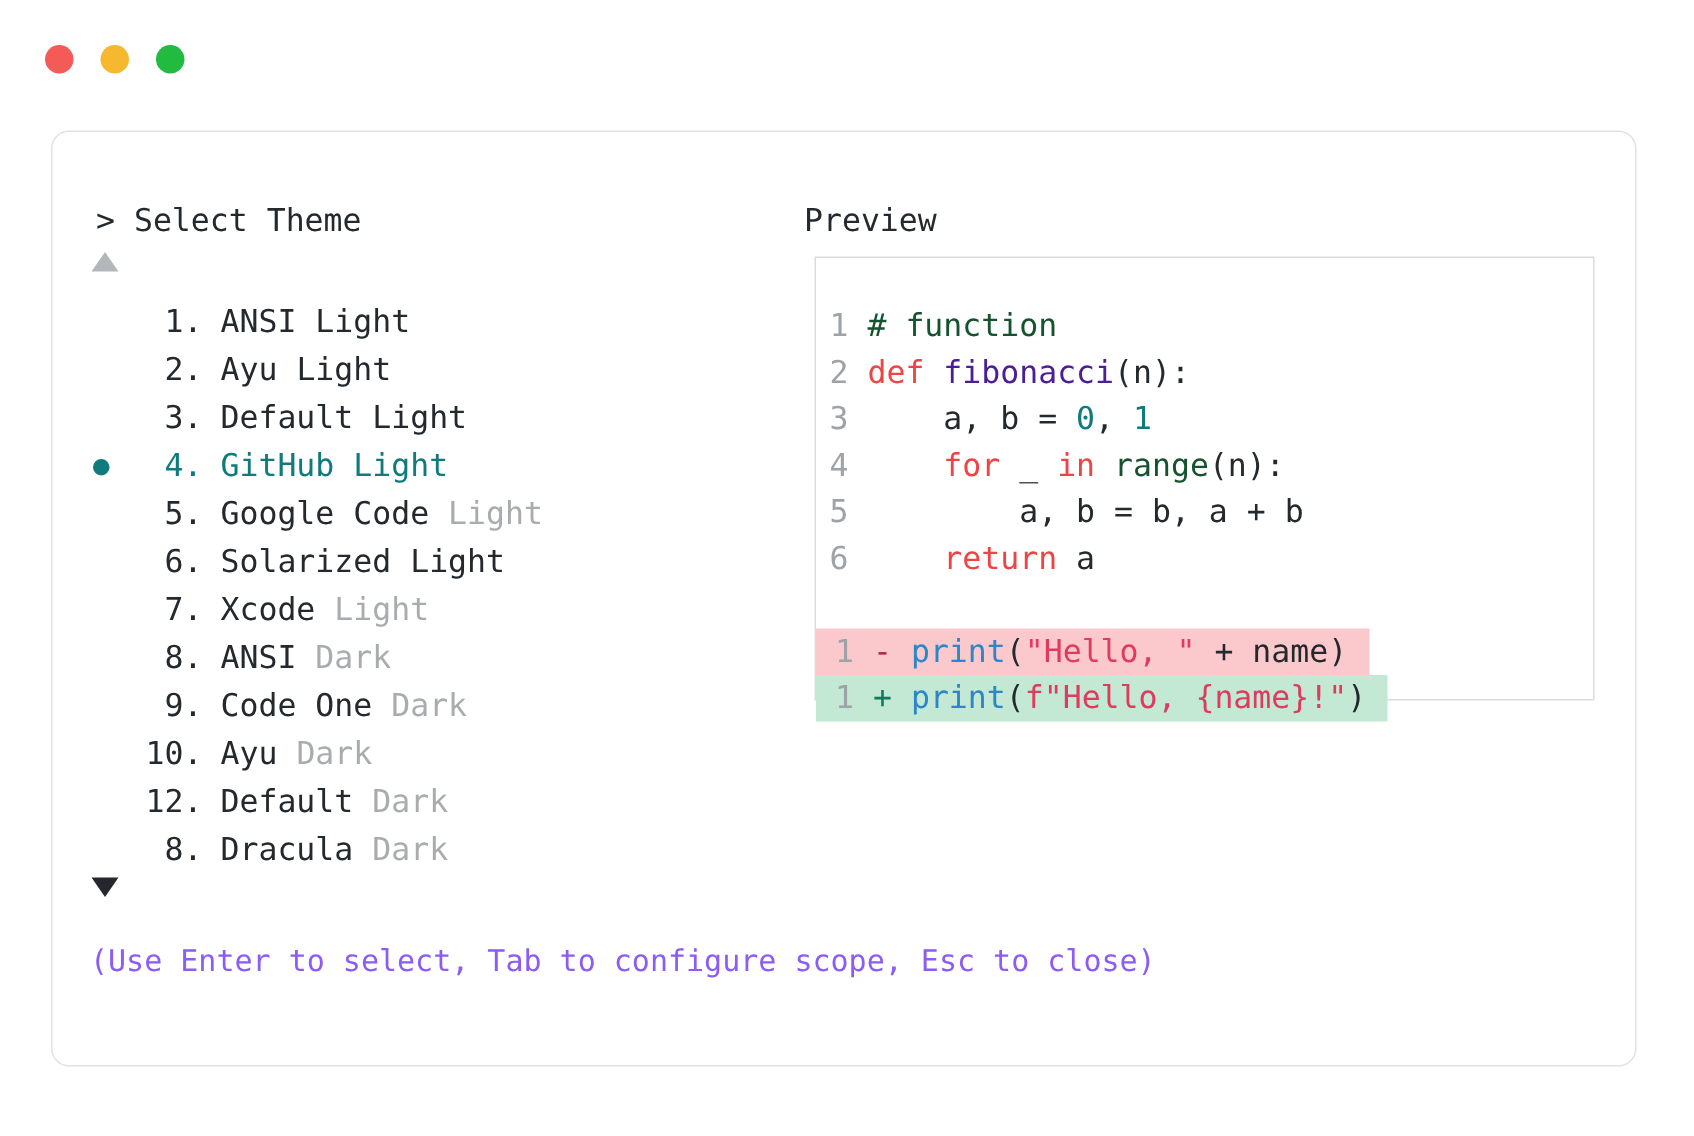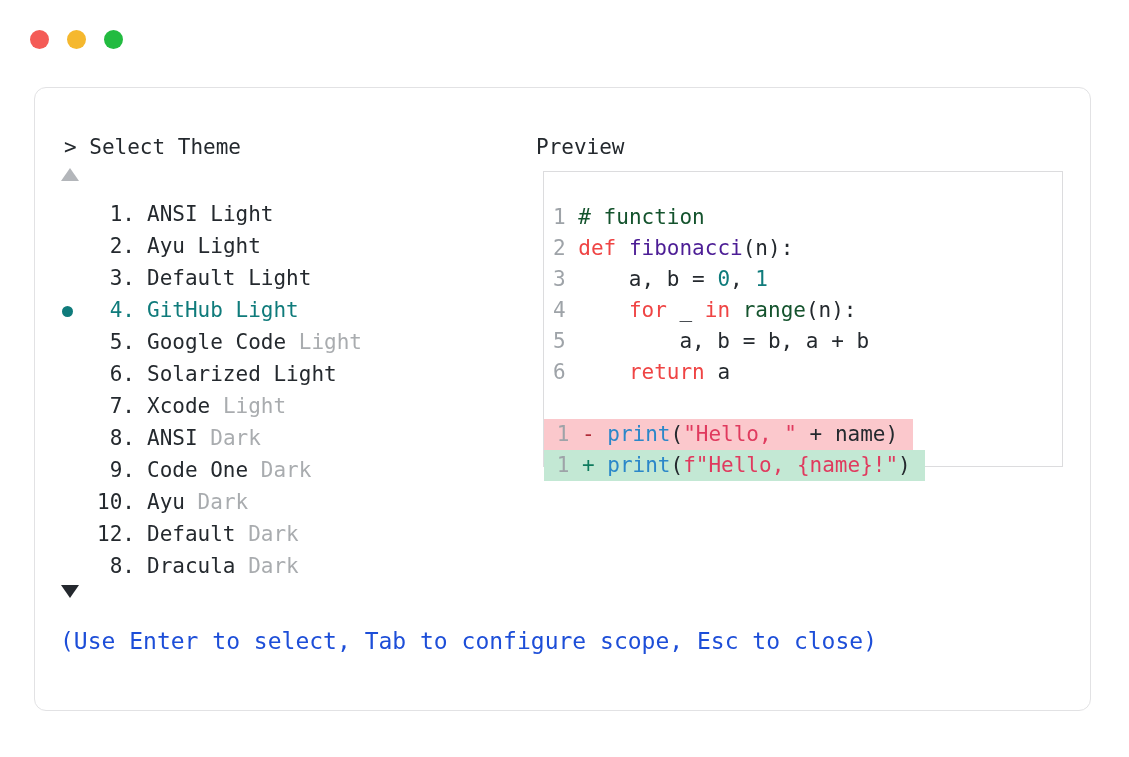--- a/index.html
+++ b/index.html
@@ -162,22 +162,22 @@
   .diff-del { background: #fbc8cc; }
   .diff-add { background: #c3e8d4; }
   .mk-del { color: #b02a37; }
   .mk-add { color: #0f7b5e; }
 
   
   .help {
     position: absolute;
     left: 25px;
     top: 540px;
-    font-size: 23px;
-    color: #1d4ed8;
+    font-size: 20px;
+    color: #8b5cf6;
     white-space: pre;
   }
 </style>
 </head>
 <body>
 
 <div class="titlebar">
   <div class="dot dot-red"></div>
   <div class="dot dot-yellow"></div>
   <div class="dot dot-green"></div>

